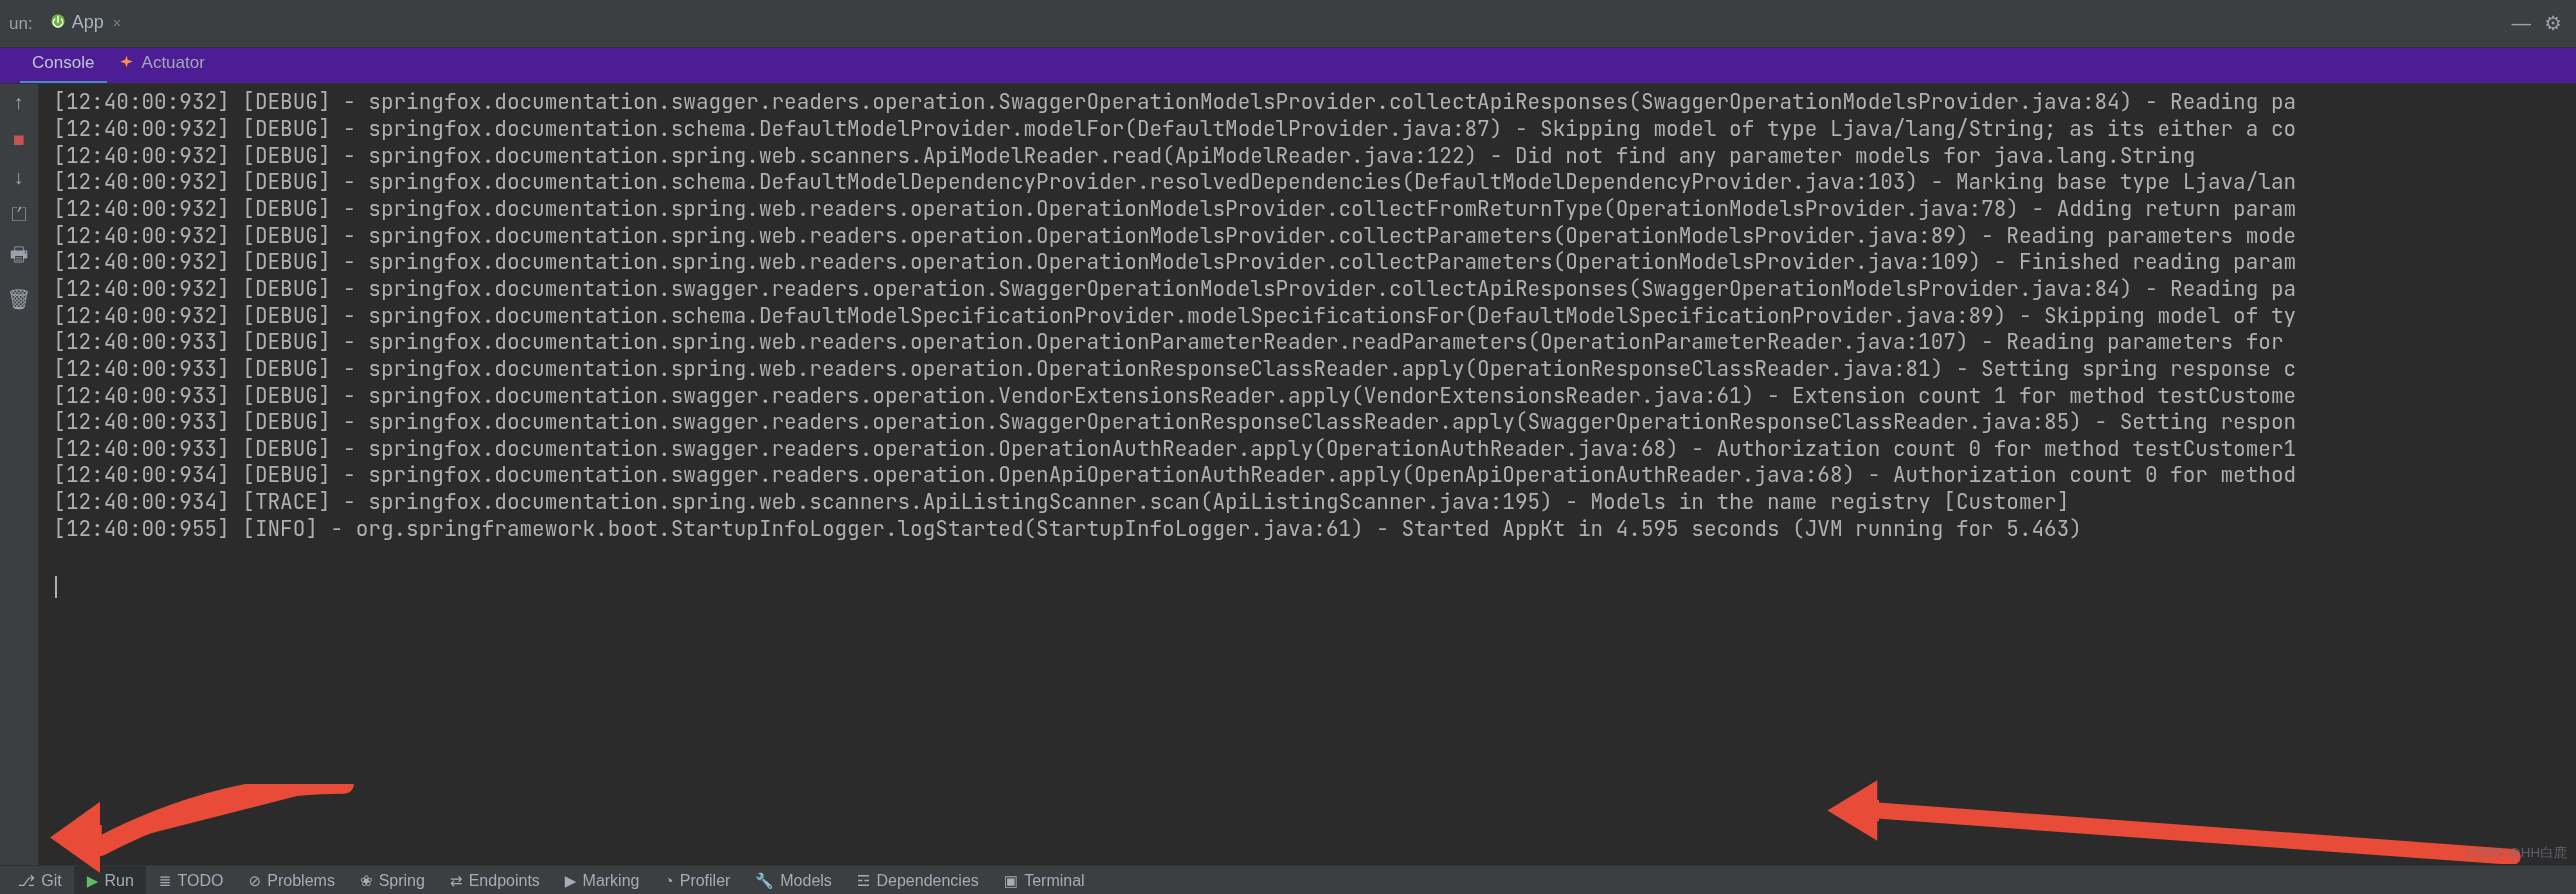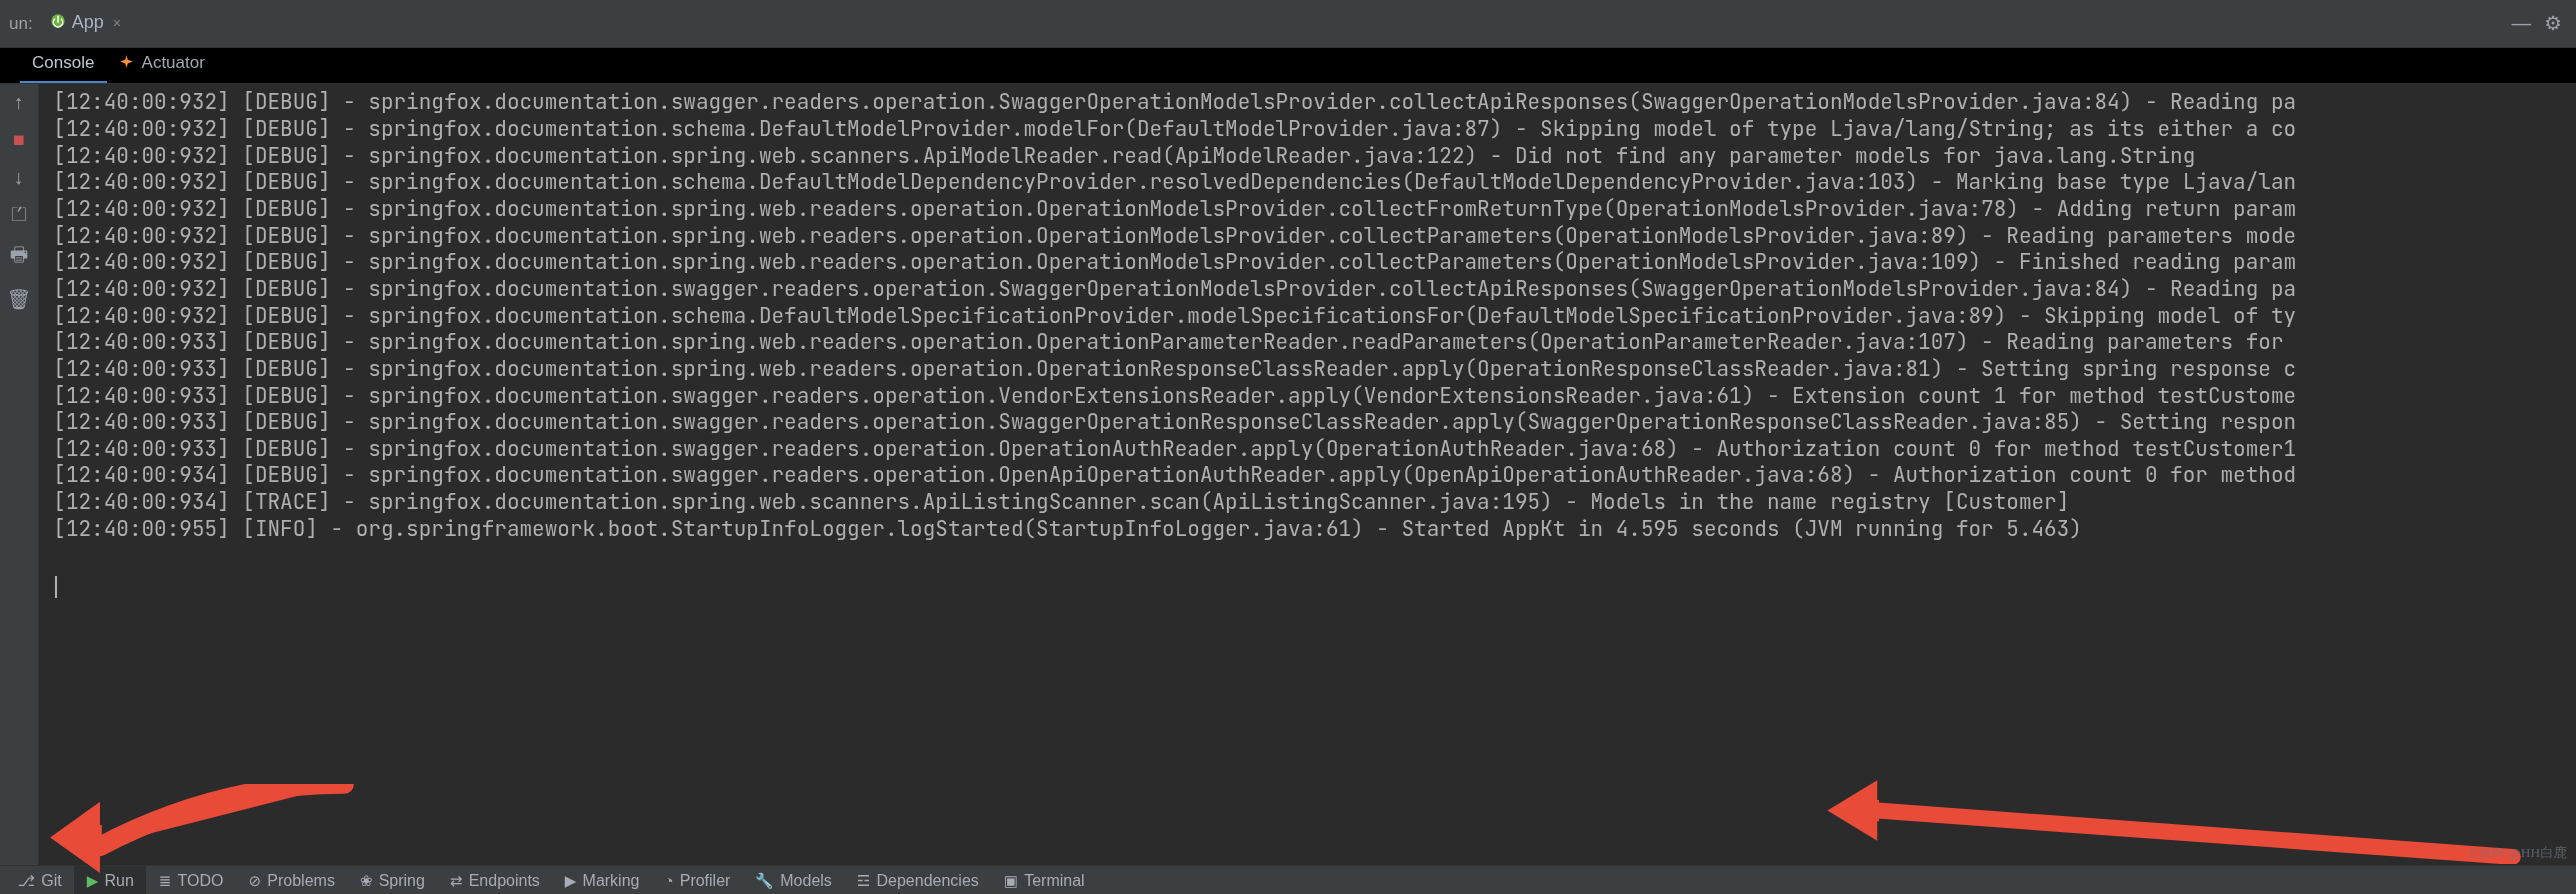--- a/index.html
+++ b/index.html
@@ -16,21 +16,21 @@
     display: flex; align-items: center; padding: 0 14.3px 0 7.1px; height: 30px;
     border-bottom: 2.7px solid transparent; color: #aab4c1; font-size: 18px;
   }
   .run-config .spring-icon { color: #6db33f; margin-right: 5.3px; font-size: 16px; }
   .run-config .close-x { margin-left: 9px; color: #808080; font-size: 14.3px; }
   .gear { position: absolute; right: 14.3px; color: #9aa0a6; font-size: 19.6px; }
   .minus { position: absolute; right: 45px; color: #9aa0a6; font-size: 19.6px; }
 
   
   .tabs {
-    height: 36px; background: #000000; display: flex; align-items: flex-end;
+    height: 36px; background: #4c1d95; display: flex; align-items: flex-end;
     padding-left: 19.6px; border-bottom: 0.9px solid #323232;
   }
   .tab {
     padding: 9px 12.5px 8px; font-size: 17px; color: #a1a8b3; display: flex; align-items: center;
     border-bottom: 2.7px solid transparent; cursor: pointer;
   }
   .tab.active { border-bottom-color: #4a88c7; color: #bfc8d2; }
   .tab .tab-ico { margin-right: 7.1px; font-size: 15px; }
   .actuator-ico { color: #ff8f3a; }
 
@@ -63,21 +63,21 @@
     display: flex; align-items: center; padding: 0 5.3px; font-size: 16px; color: #a6acb6;
   }
   .foot-item {
     display: flex; align-items: center; padding: 0 12.5px; height: 100%; cursor: pointer;
   }
   .foot-item .fi-ico { margin-right: 6.2px; font-size: 15px; }
   .foot-item.active { background: #2d2f30; }
   .play { color: #5fbb63; }
   .watermark {
     position: absolute; right: 9px; bottom: 32px;
-    font-size: 13.4px; color: #6f7680; opacity: 0.7; font-family: Liberation Serif, serif;
+    font-size: 13.4px; color: #6f7680; opacity: 0.7; font-family: Liberation Sans, sans-serif;
   }
 </style>
 </head>
 <body>
 
 <div class="header">
   <span class="run-label">un:</span>
   <div class="run-config">
     <span class="spring-icon">
       <svg width="16" height="16" viewBox="0 0 24 24">

